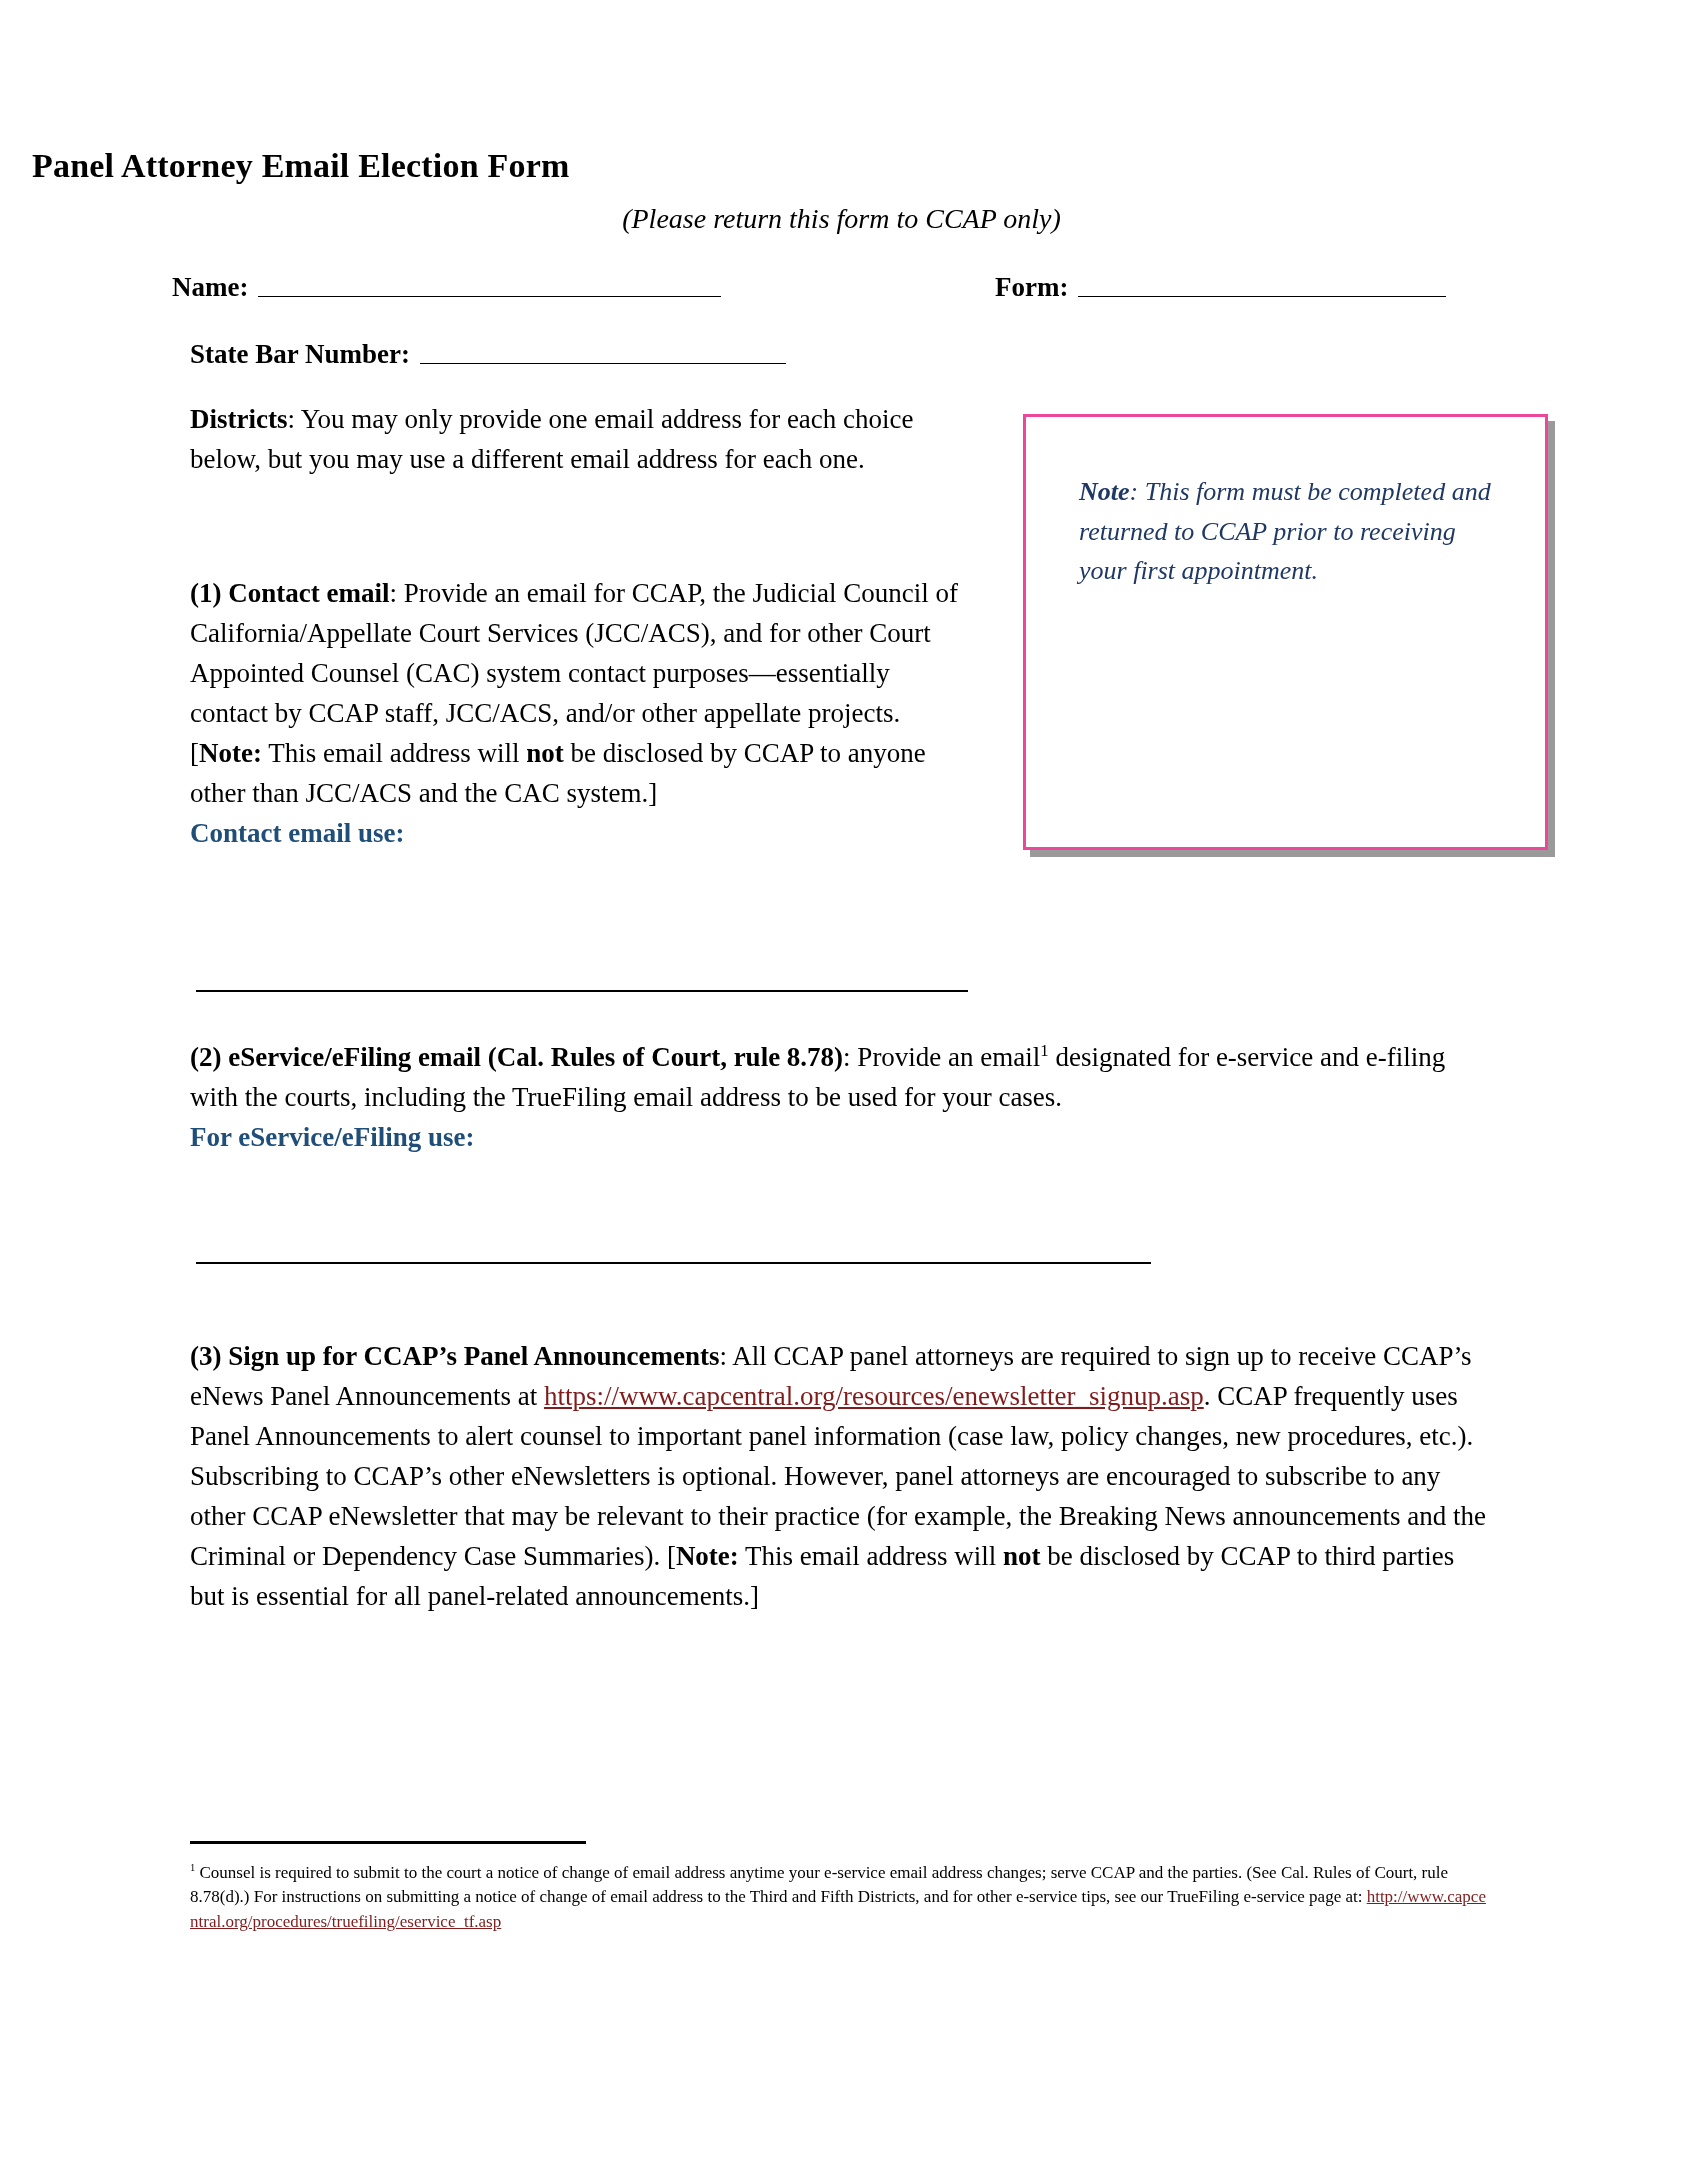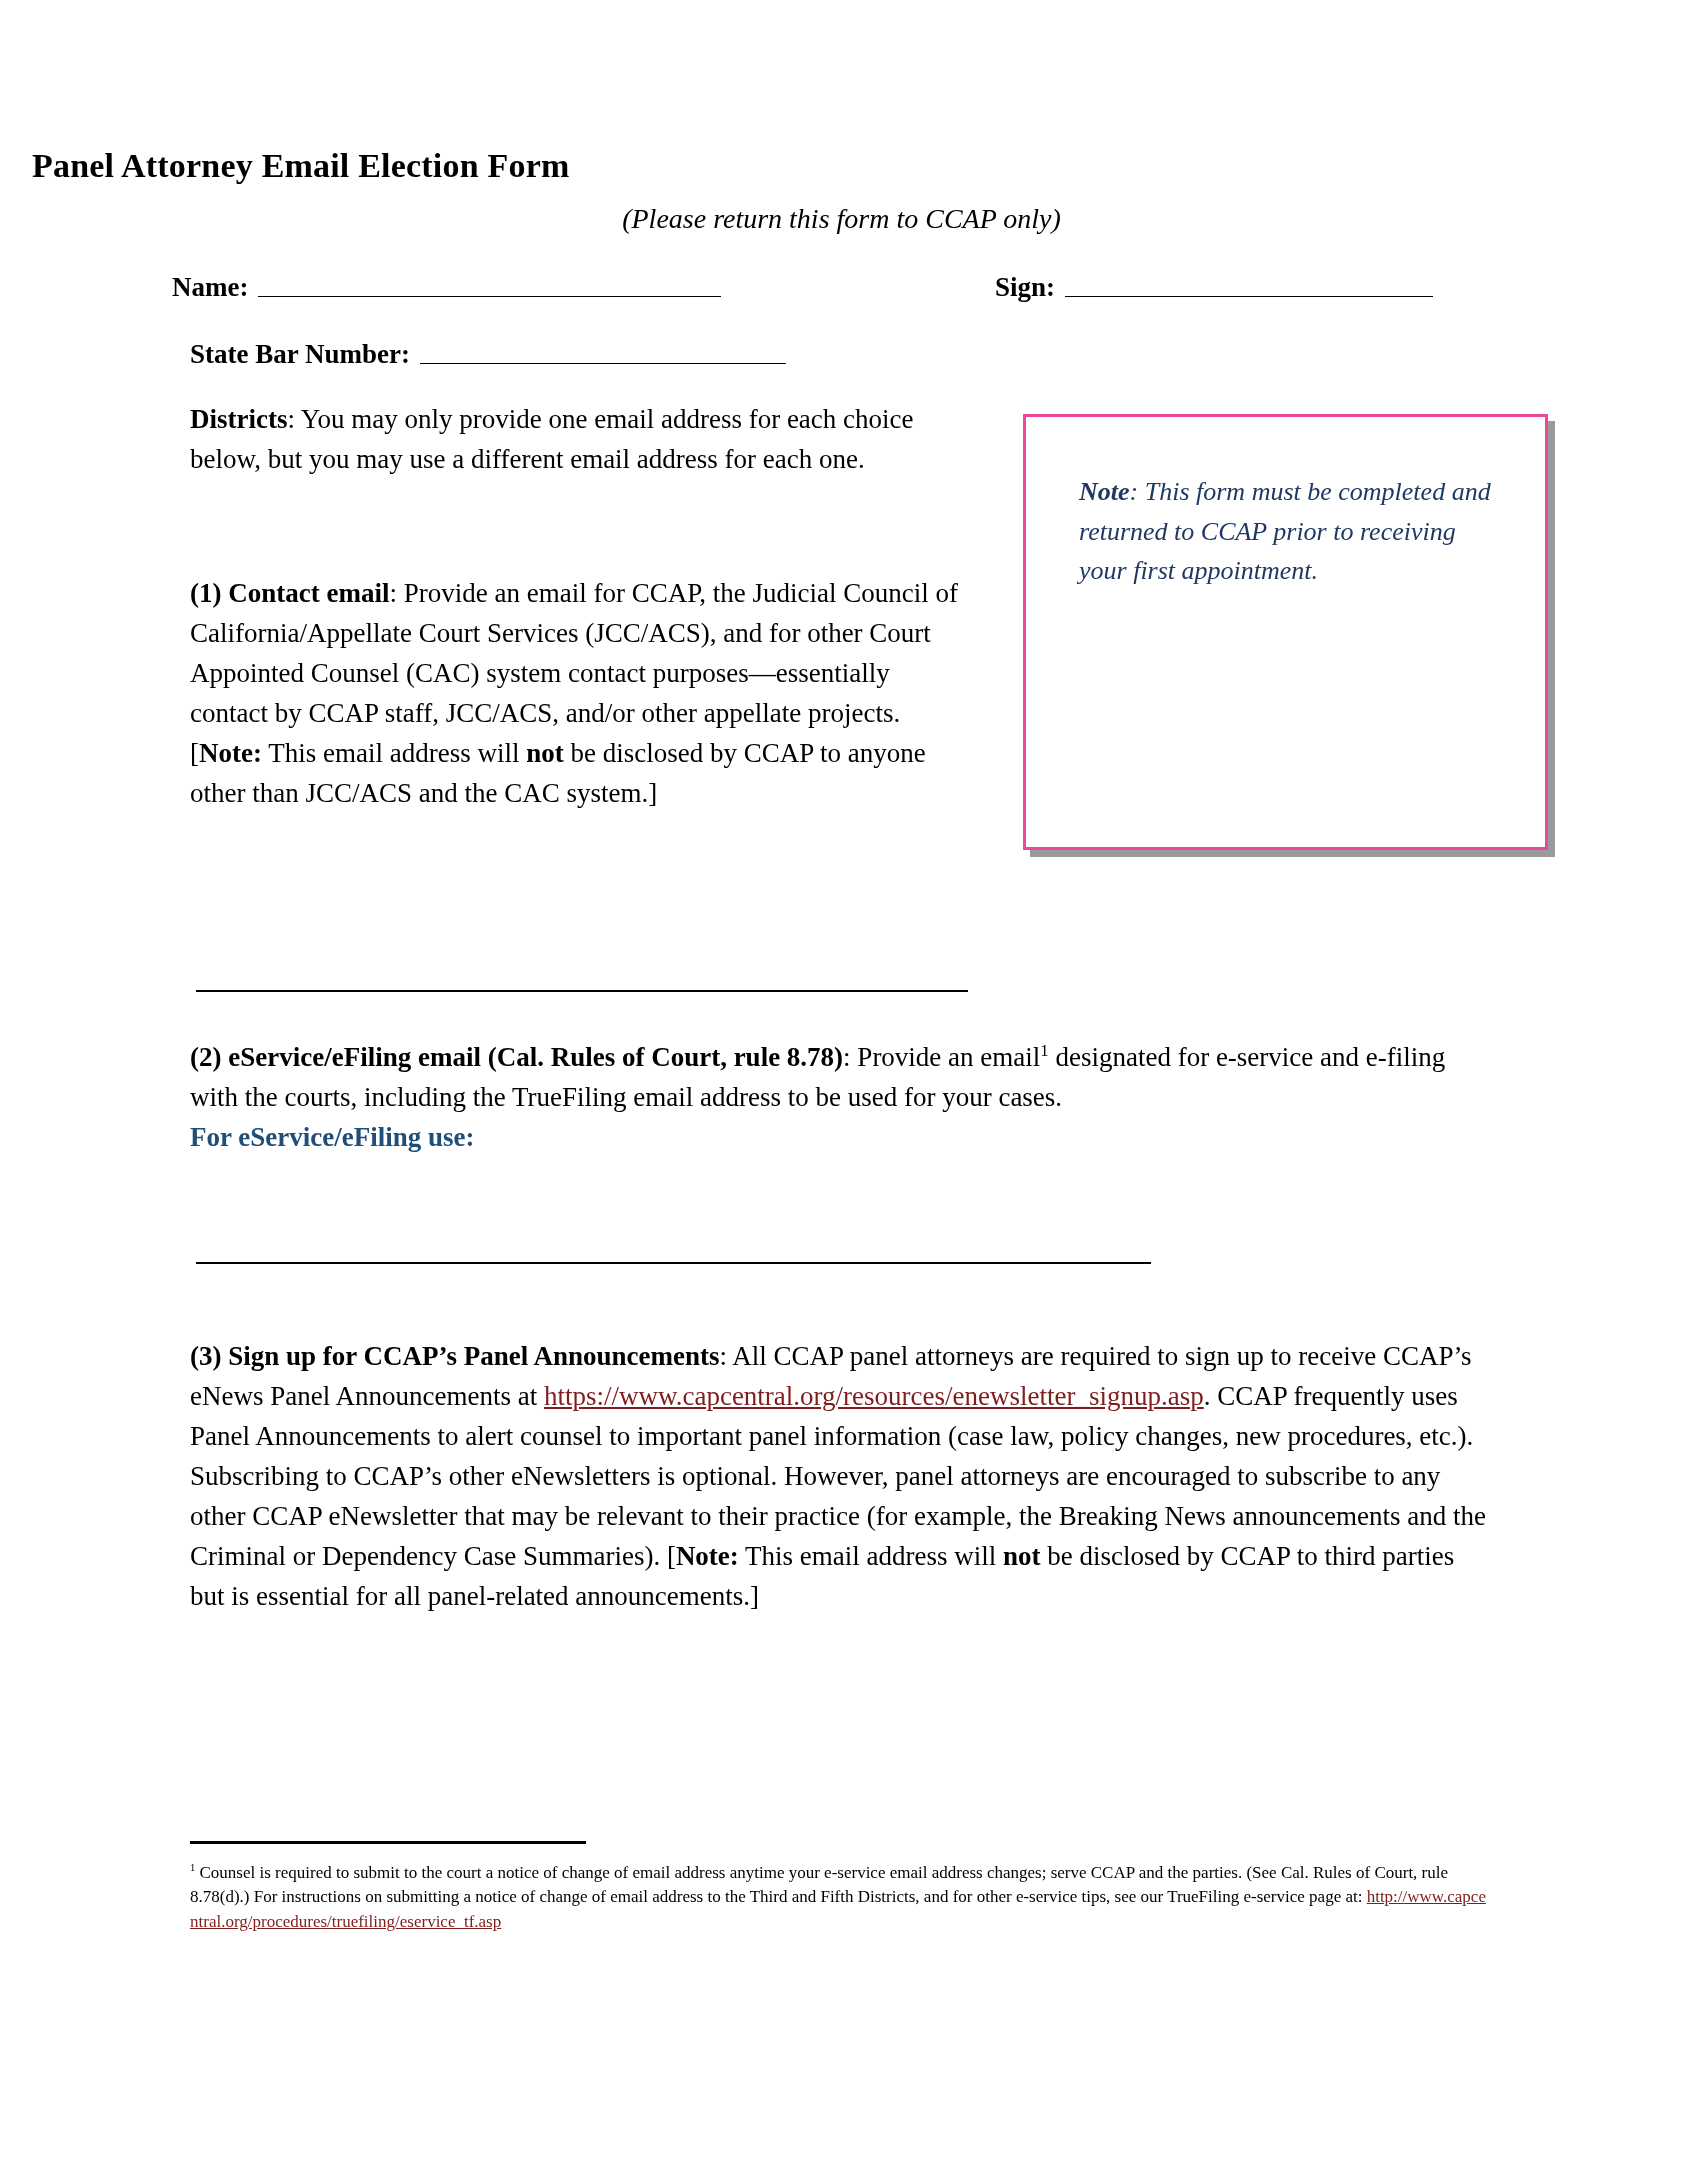--- a/index.html
+++ b/index.html
@@ -160,37 +160,38 @@
 
   <h1 class="title">Panel Attorney Email Election Form</h1>
   <div class="subtitle">(Please return this form to CCAP only)</div>
 
   <div class="field-row" id="name-row">
     <span class="field-label">Name:</span>
     <span class="rule" id="name-rule"></span>
   </div>
 
   <div class="field-row" id="date-row">
-    <span class="field-label">Sign:</span>
+    <span class="field-label">Form:</span>
     <span class="rule" id="date-rule"></span>
   </div>
 
   <div class="field-row" id="bar-row">
     <span class="field-label">State Bar Number:</span>
     <span class="rule" id="bar-rule"></span>
   </div>
 
   <div class="note-box">
     <p class="note-text"><span class="note-lead">Note</span><span>: This form must be completed and returned to CCAP prior to receiving your first appointment.</span></p>
   </div>
 
   <div class="body-col" id="directions"><span class="lead">Districts</span><span>: You may only provide one email address for each choice below, but you may use a different email address for each one.</span></div>
 
   <div class="body-col" id="section1">
     <span class="lead">(1)</span><span>&nbsp;</span><span class="lead">Contact email</span><span>: Provide an email for CCAP, the Judicial Council of California/Appellate Court Services (JCC/ACS), and for other Court Appointed Counsel (CAC) system contact purposes—essentially contact by CCAP staff, JCC/ACS, and/or other appellate projects. [</span><span class="b">Note:</span><span> This email address will </span><span class="b">not</span><span> be disclosed by CCAP to anyone other than JCC/ACS and the CAC system.]</span>
+    <span class="blue-label">Contact email use:</span>
   </div>
 
   <div class="answer-rule" id="contact-answer-rule"></div>
 
   <div class="body-col" id="section2">
     <span class="lead">(2)</span><span>&nbsp;</span><span class="lead">eService/eFiling email (Cal. Rules of Court, rule 8.78)</span><span>: Provide an email</span><sup>1</sup><span> designated for e-service and e-filing with the courts, including the TrueFiling email address to be used for your cases.</span>
     <span class="blue-label">For eService/eFiling use:</span>
   </div>
 
   <div class="answer-rule" id="eservice-answer-rule"></div>

